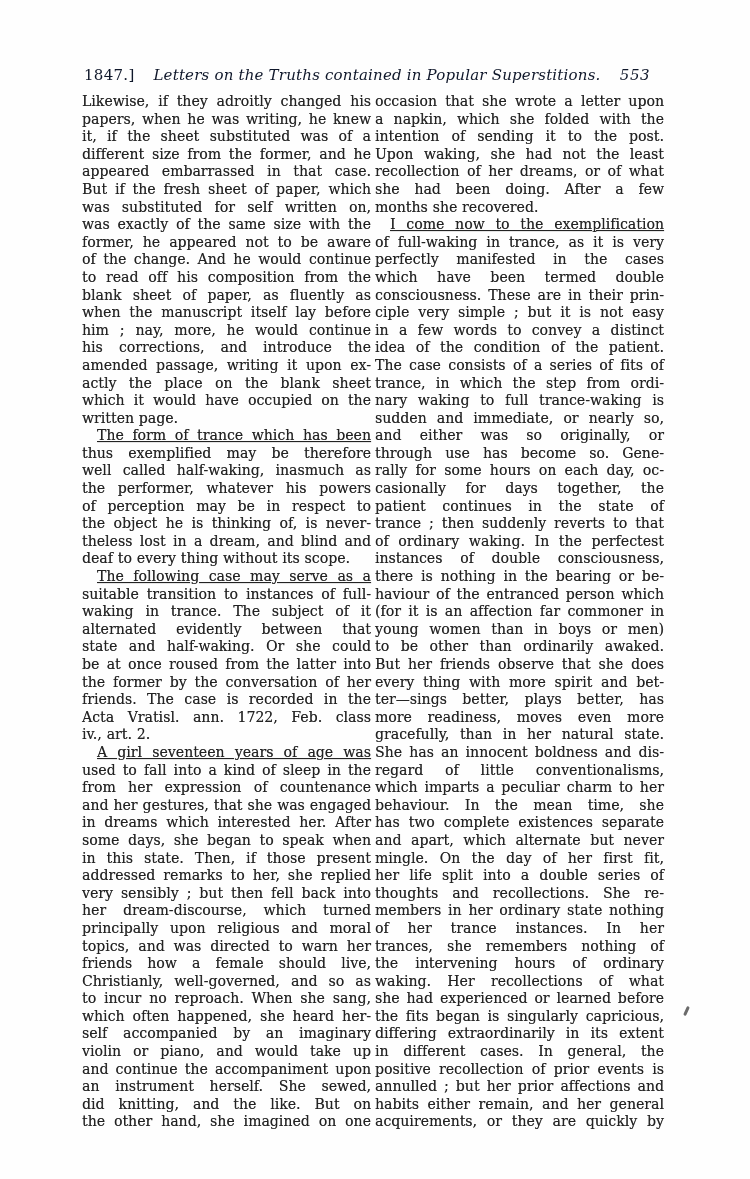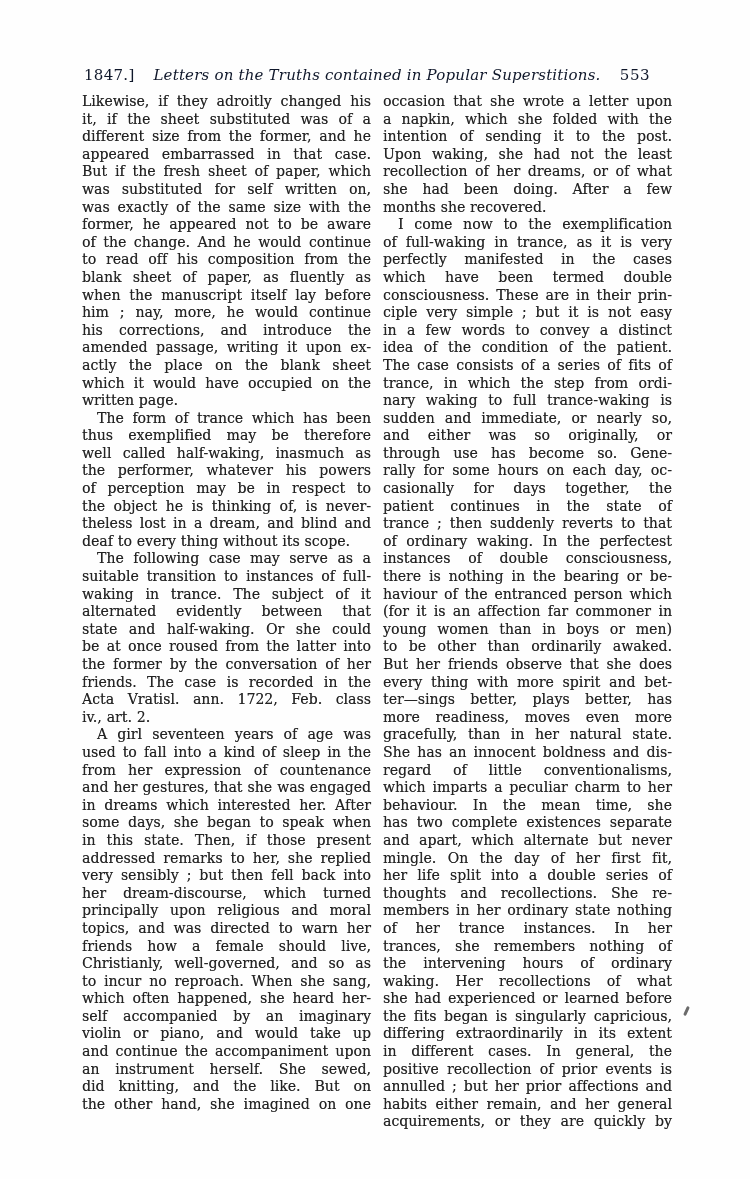--- a/index.html
+++ b/index.html
@@ -29,45 +29,46 @@
   .running-head .head-title {
     position: absolute; left: 40px; right: 40px; top: 0;
     text-align: center;
     font-style: italic;
     letter-spacing: 0.2px;
     white-space: nowrap;
   }
   .running-head .pageno {
     position: absolute; right: 22px; top: 0;
     letter-spacing: 0.5px;
+    font-style: italic;
   }
   .columns {
     position: absolute;
     top: 93px; left: 82px;
     width: 590px;
     display: flex;
-    gap: 12px;
+    gap: 4px;
   }
   .column { width: 289px; }
   .paragraph { margin: 0; }
   .line {
     font-size: 14px;
     line-height: 17.6px;
     text-align: justify;
     text-align-last: justify;
     color: #232323;
     text-shadow: 0.2px 0.2px 0.45px rgba(20,20,20,0.55);
     letter-spacing: 0.05px;
     word-spacing: 0.3px;
     white-space: normal;
   }
   .line.last {
     text-align-last: left;
   }
-  .line.indent { text-indent: 15px; }
+  .line.indent { text-indent: 15px; text-decoration: underline; }
   .stray-mark {
     position: absolute;
     left: 685px; top: 1006px;
     width: 3px; height: 10px;
     background: #3a3a3a;
     border-radius: 2px;
     transform: rotate(24deg);
     opacity: 0.75;
   }
 </style>
@@ -79,20 +80,21 @@
   <div class="running-head">
     <span class="year">1847.]</span>
     <span class="head-title">Letters on the Truths contained in Popular Superstitions.</span>
     <span class="pageno">553</span>
   </div>
 
   <div class="columns">
     <div class="column">
         <div class="paragraph">
           <div class="line">Likewise, if they adroitly changed his</div>
+          <div class="line">papers, when he was writing, he knew</div>
           <div class="line">it, if the sheet substituted was of a</div>
           <div class="line">different size from the former, and he</div>
           <div class="line">appeared embarrassed in that case.</div>
           <div class="line">But if the fresh sheet of paper, which</div>
           <div class="line">was substituted for self written on,</div>
           <div class="line">was exactly of the same size with the</div>
           <div class="line">former, he appeared not to be aware</div>
           <div class="line">of the change. And he would continue</div>
           <div class="line">to read off his composition from the</div>
           <div class="line">blank sheet of paper, as fluently as</div>

